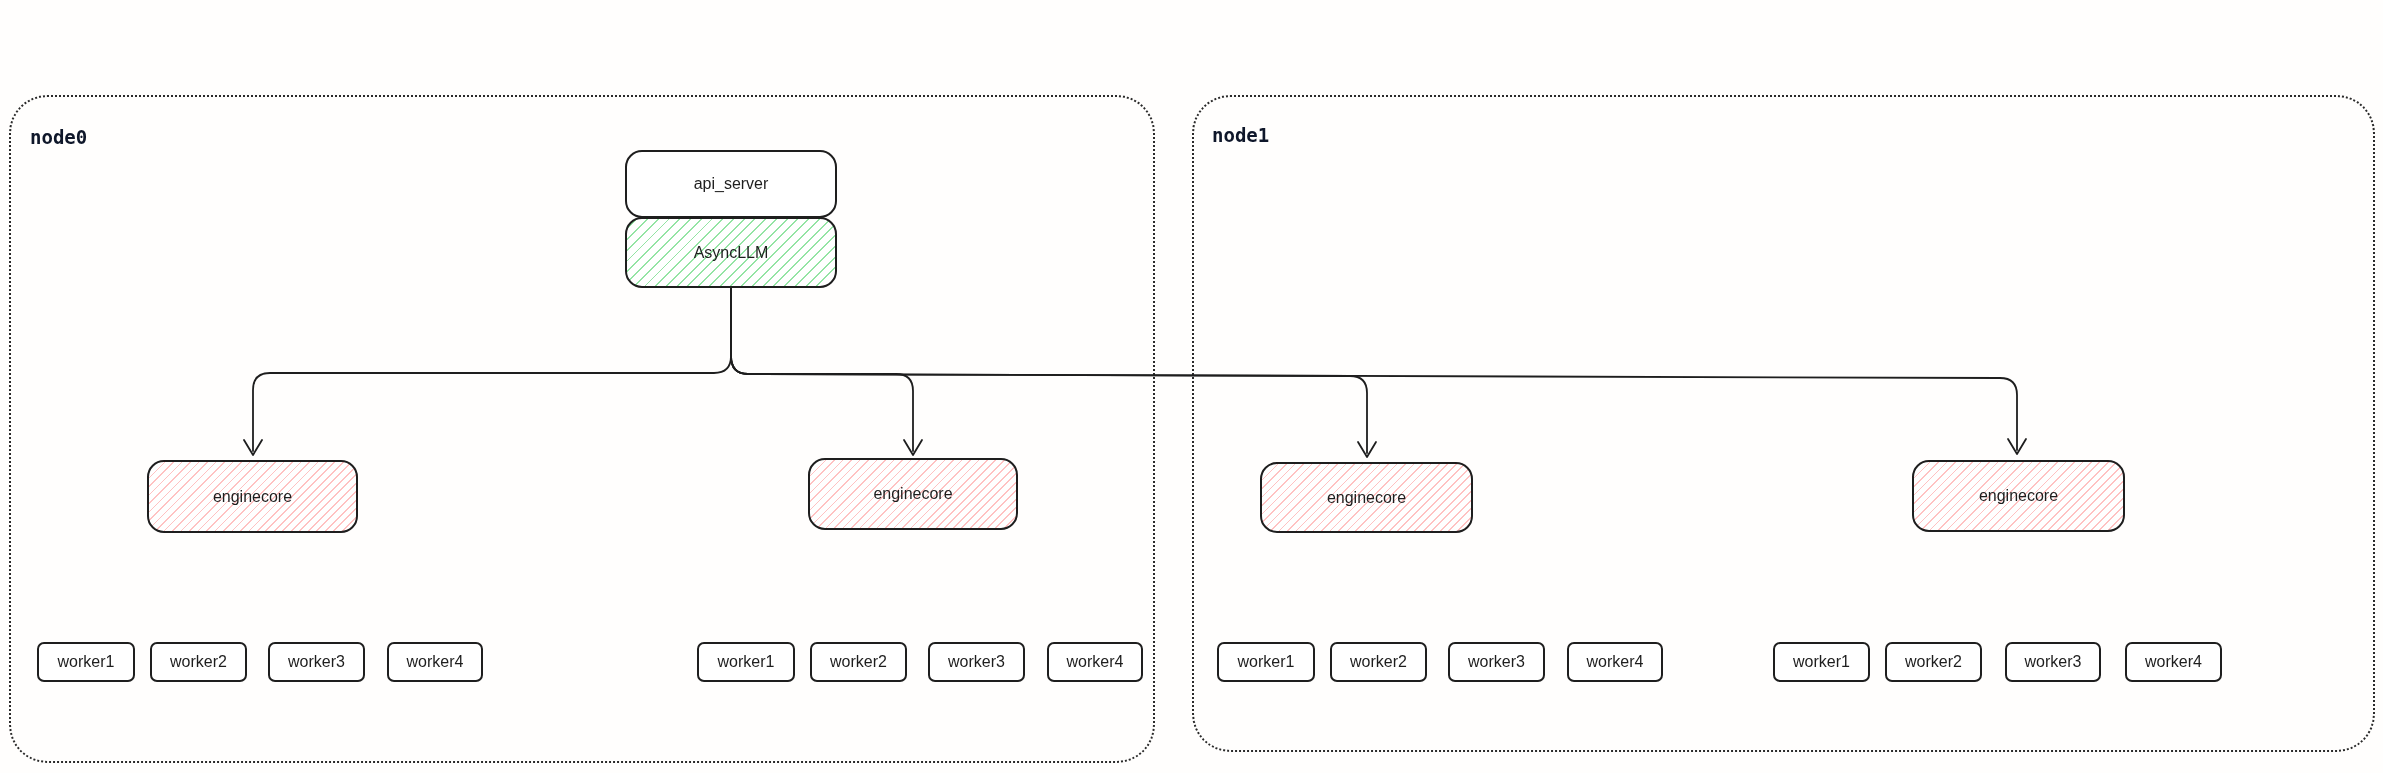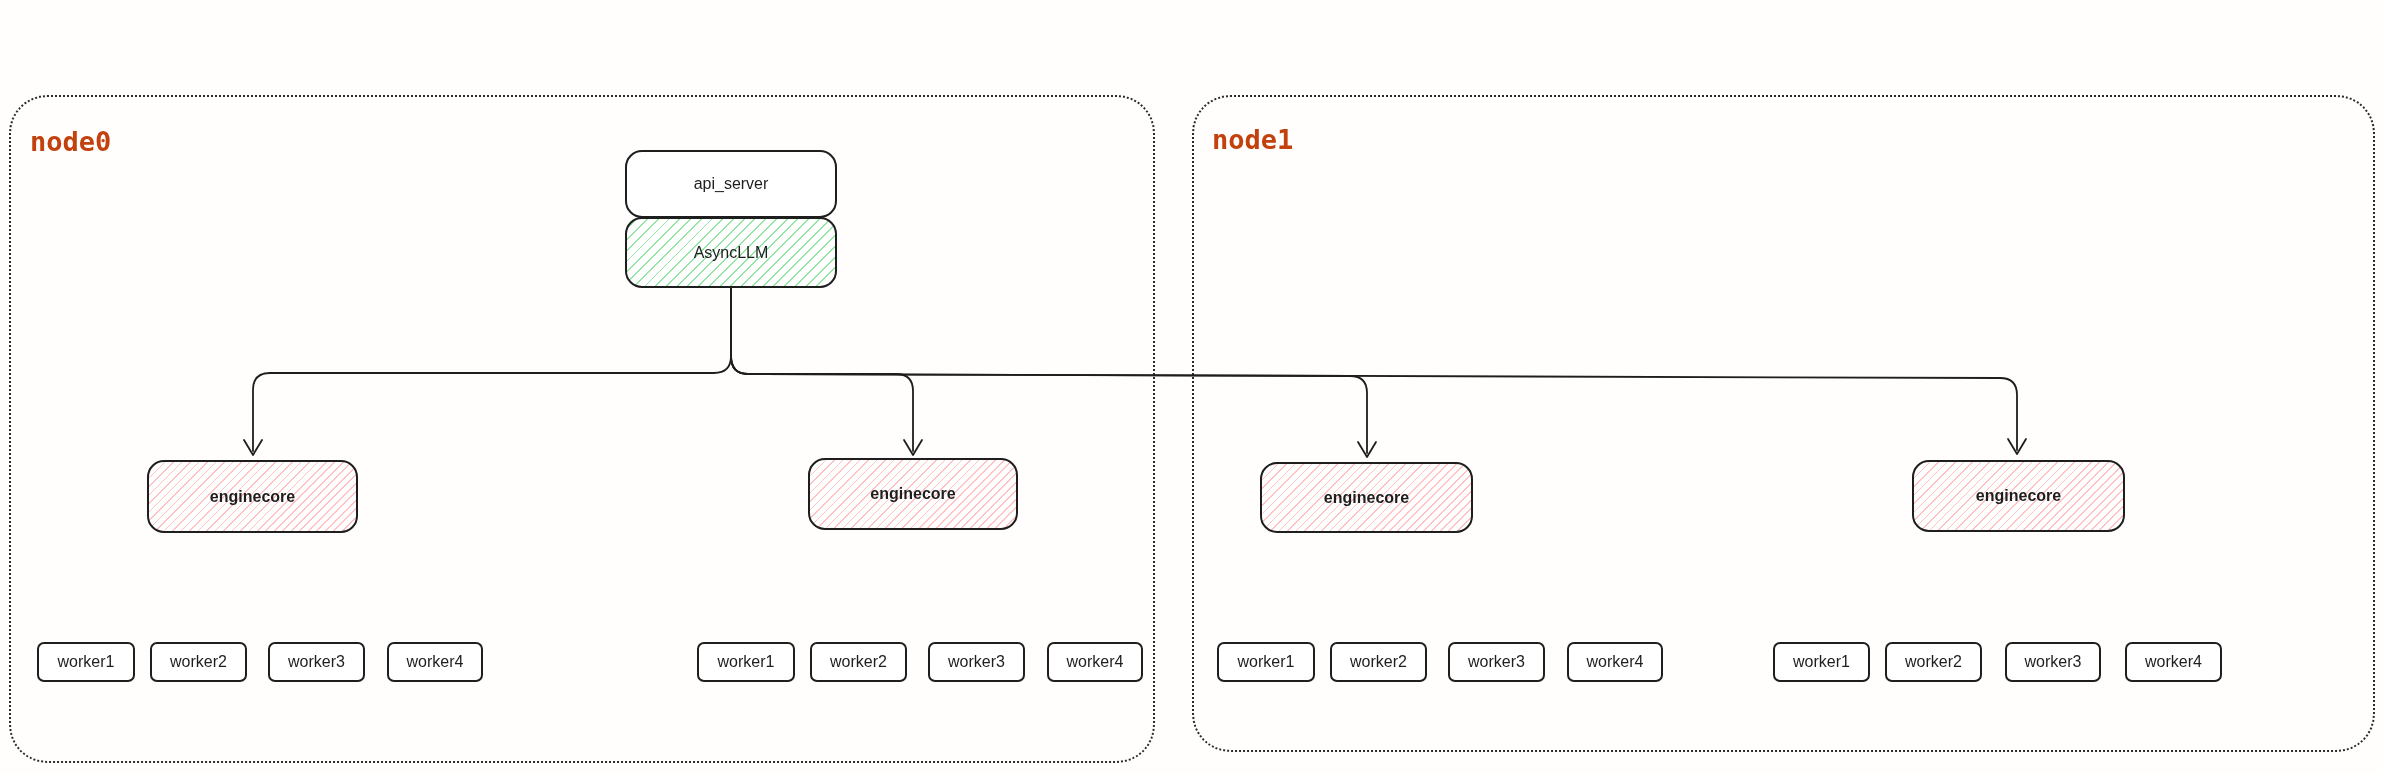--- a/index.html
+++ b/index.html
@@ -26,22 +26,22 @@
     position:absolute;
     border:2.6px dotted #2a2a2a;
     border-radius:38px;
     background:transparent;
     box-sizing:border-box;
   }
   .node-label{
     position:absolute;
     font-family:"DejaVu Sans Mono", monospace;
     font-weight:700;
-    font-size:27px;
-    color:#c2410c;
+    font-size:19px;
+    color:#0f172a;
     white-space:nowrap;
   }
   .box{
     position:absolute;
     box-sizing:border-box;
     border:2.6px solid #1e1e1e;
     background:#ffffff;
     display:flex;align-items:center;justify-content:center;
     font-size:16px;
     color:#1e1e1e;
@@ -51,21 +51,20 @@
   .big{border-radius:17px;}
   .hatch-green{
     background-image:repeating-linear-gradient(135deg,
       rgba(255,255,255,0) 0px, rgba(255,255,255,0) 6.2px,
       #94e4a4 6.2px, #94e4a4 7.6px);
   }
   .hatch-red{
     background-image:repeating-linear-gradient(135deg,
       rgba(255,255,255,0) 0px, rgba(255,255,255,0) 4.8px,
       #ffc2c2 4.8px, #ffc2c2 6.0px);
-    font-weight:bold;
   }
   .worker{
     border-radius:7px;
     border-width:2.3px;
     height:40px;
     top:642px;
     font-size:16px;
     z-index:3;
   }
   svg.wires{

